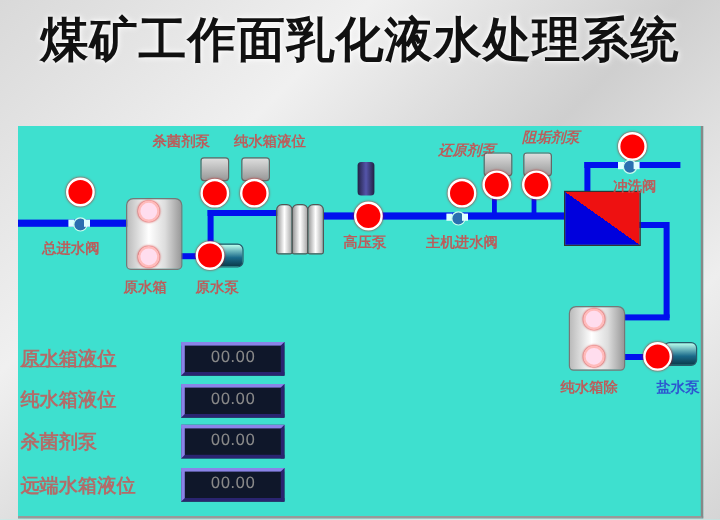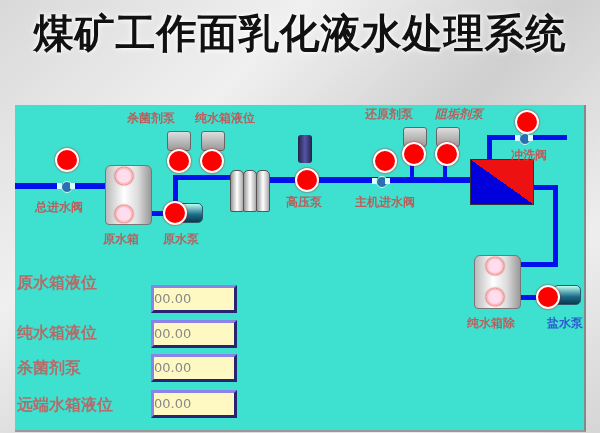--- a/index.html
+++ b/index.html
@@ -26,23 +26,23 @@
   .valve .w1,.valve .w2{position:absolute;top:4px;width:5px;height:6px;background:#dff;}
   .valve .w1{left:0}.valve .w2{right:0}
   .pump{position:absolute;width:26px;height:18px;border-radius:5px;
     background:linear-gradient(#bfe,#1a6a8a 60%,#0b3a4a);border:1px solid #2a5a6a;}
   .filter{position:absolute;width:12px;height:40px;background:linear-gradient(90deg,#999,#fff,#aaa);
     border:1px solid #555;border-radius:5px 5px 2px 2px;}
   .hp{position:absolute;width:14px;height:28px;background:linear-gradient(90deg,#224,#55a,#224);border-radius:3px;}
   .hx{position:absolute;left:455px;top:54px;width:62px;height:44px;
     background:linear-gradient(to top right,#0000dd 0%,#0000dd 50%,#ee1111 50%,#ee1111 100%);
     border:1px solid #333;}
-  .field{position:absolute;width:80px;height:22px;background:#fef9c3;
+  .field{position:absolute;width:80px;height:22px;background:#0f172a;
     border:3px solid;border-color:#8a84e8 #2a2470 #2a2470 #8a84e8;
-    font-size:13px;color:#888;line-height:22px;text-align:left;box-sizing:content-box;}
+    font-size:13px;color:#888;line-height:22px;text-align:center;box-sizing:content-box;}
   .flabel{position:absolute;left:2px;color:#d05050;font-size:16px;font-weight:bold;opacity:.8;}
 </style>
 </head>
 <body>
 
 <div class="title">煤矿工作面乳化液水处理系统</div>
 
 <div class="panel">
 
   <div class="pipe" style="left:0;top:78px;width:100px;height:6px;"></div>
@@ -92,21 +92,21 @@
   <div class="lbl" style="left:271px;top:89px;">高压泵</div>
 
   <div class="dot" style="left:358px;top:44px;"></div>
   <div class="valve" style="left:357px;top:69px;">
       <span class="w1"></span>
       <span class="b"></span>
       <span class="w2"></span>
     </div>
   <div class="lbl" style="left:340px;top:89px;">主机进水阀</div>
 
-  <div class="lbl" style="left:350px;top:1px;">还原剂泵</div>
+  <div class="lbl" style="left:350px;top:12px;font-style:italic;">还原剂泵</div>
   <div class="lbl" style="left:420px;top:1px;font-style:italic;">阻垢剂泵</div>
   <div class="dosing" style="left:388px;top:22px;"></div>
   <div class="dosing" style="left:421px;top:22px;"></div>
   <div class="dot" style="left:387px;top:37px;"></div>
   <div class="dot" style="left:420px;top:37px;"></div>
 
   <div class="hx"></div>
 
   <div class="dot" style="left:500px;top:5px;"></div>
   <div class="valve" style="left:500px;top:26px;">
@@ -119,21 +119,21 @@
   <div class="tank" style="left:459px;top:150px;width:45px;height:52px;"></div>
   <div class="dot pale" style="left:471px;top:152px;width:14px;height:14px;"></div>
   <div class="dot pale" style="left:471px;top:183px;width:14px;height:14px;"></div>
   <div class="lbl" style="left:452px;top:210px;">纯水箱</div>
   <div class="lbl" style="left:488px;top:210px;">除</div>
 
   <div class="pump" style="left:538px;top:180px;"></div>
   <div class="dot" style="left:521px;top:180px;"></div>
   <div class="lbl blue" style="left:512px;top:210px;margin-left:20px;">盐水泵</div>
 
-  <div class="flabel" style="top:168px;">原水箱液位</div>
+  <div class="flabel" style="top:184px;text-decoration:underline;">原水箱液位</div>
   <div class="field" style="left:136px;top:180px;">00.00</div>
 
   <div class="flabel" style="top:218px;">纯水箱液位</div>
   <div class="field" style="left:136px;top:215px;">00.00</div>
 
   <div class="flabel" style="top:253px;">杀菌剂泵</div>
   <div class="field" style="left:136px;top:249px;">00.00</div>
 
   <div class="flabel" style="top:290px;">远端水箱液位</div>
   <div class="field" style="left:136px;top:285px;">00.00</div>

